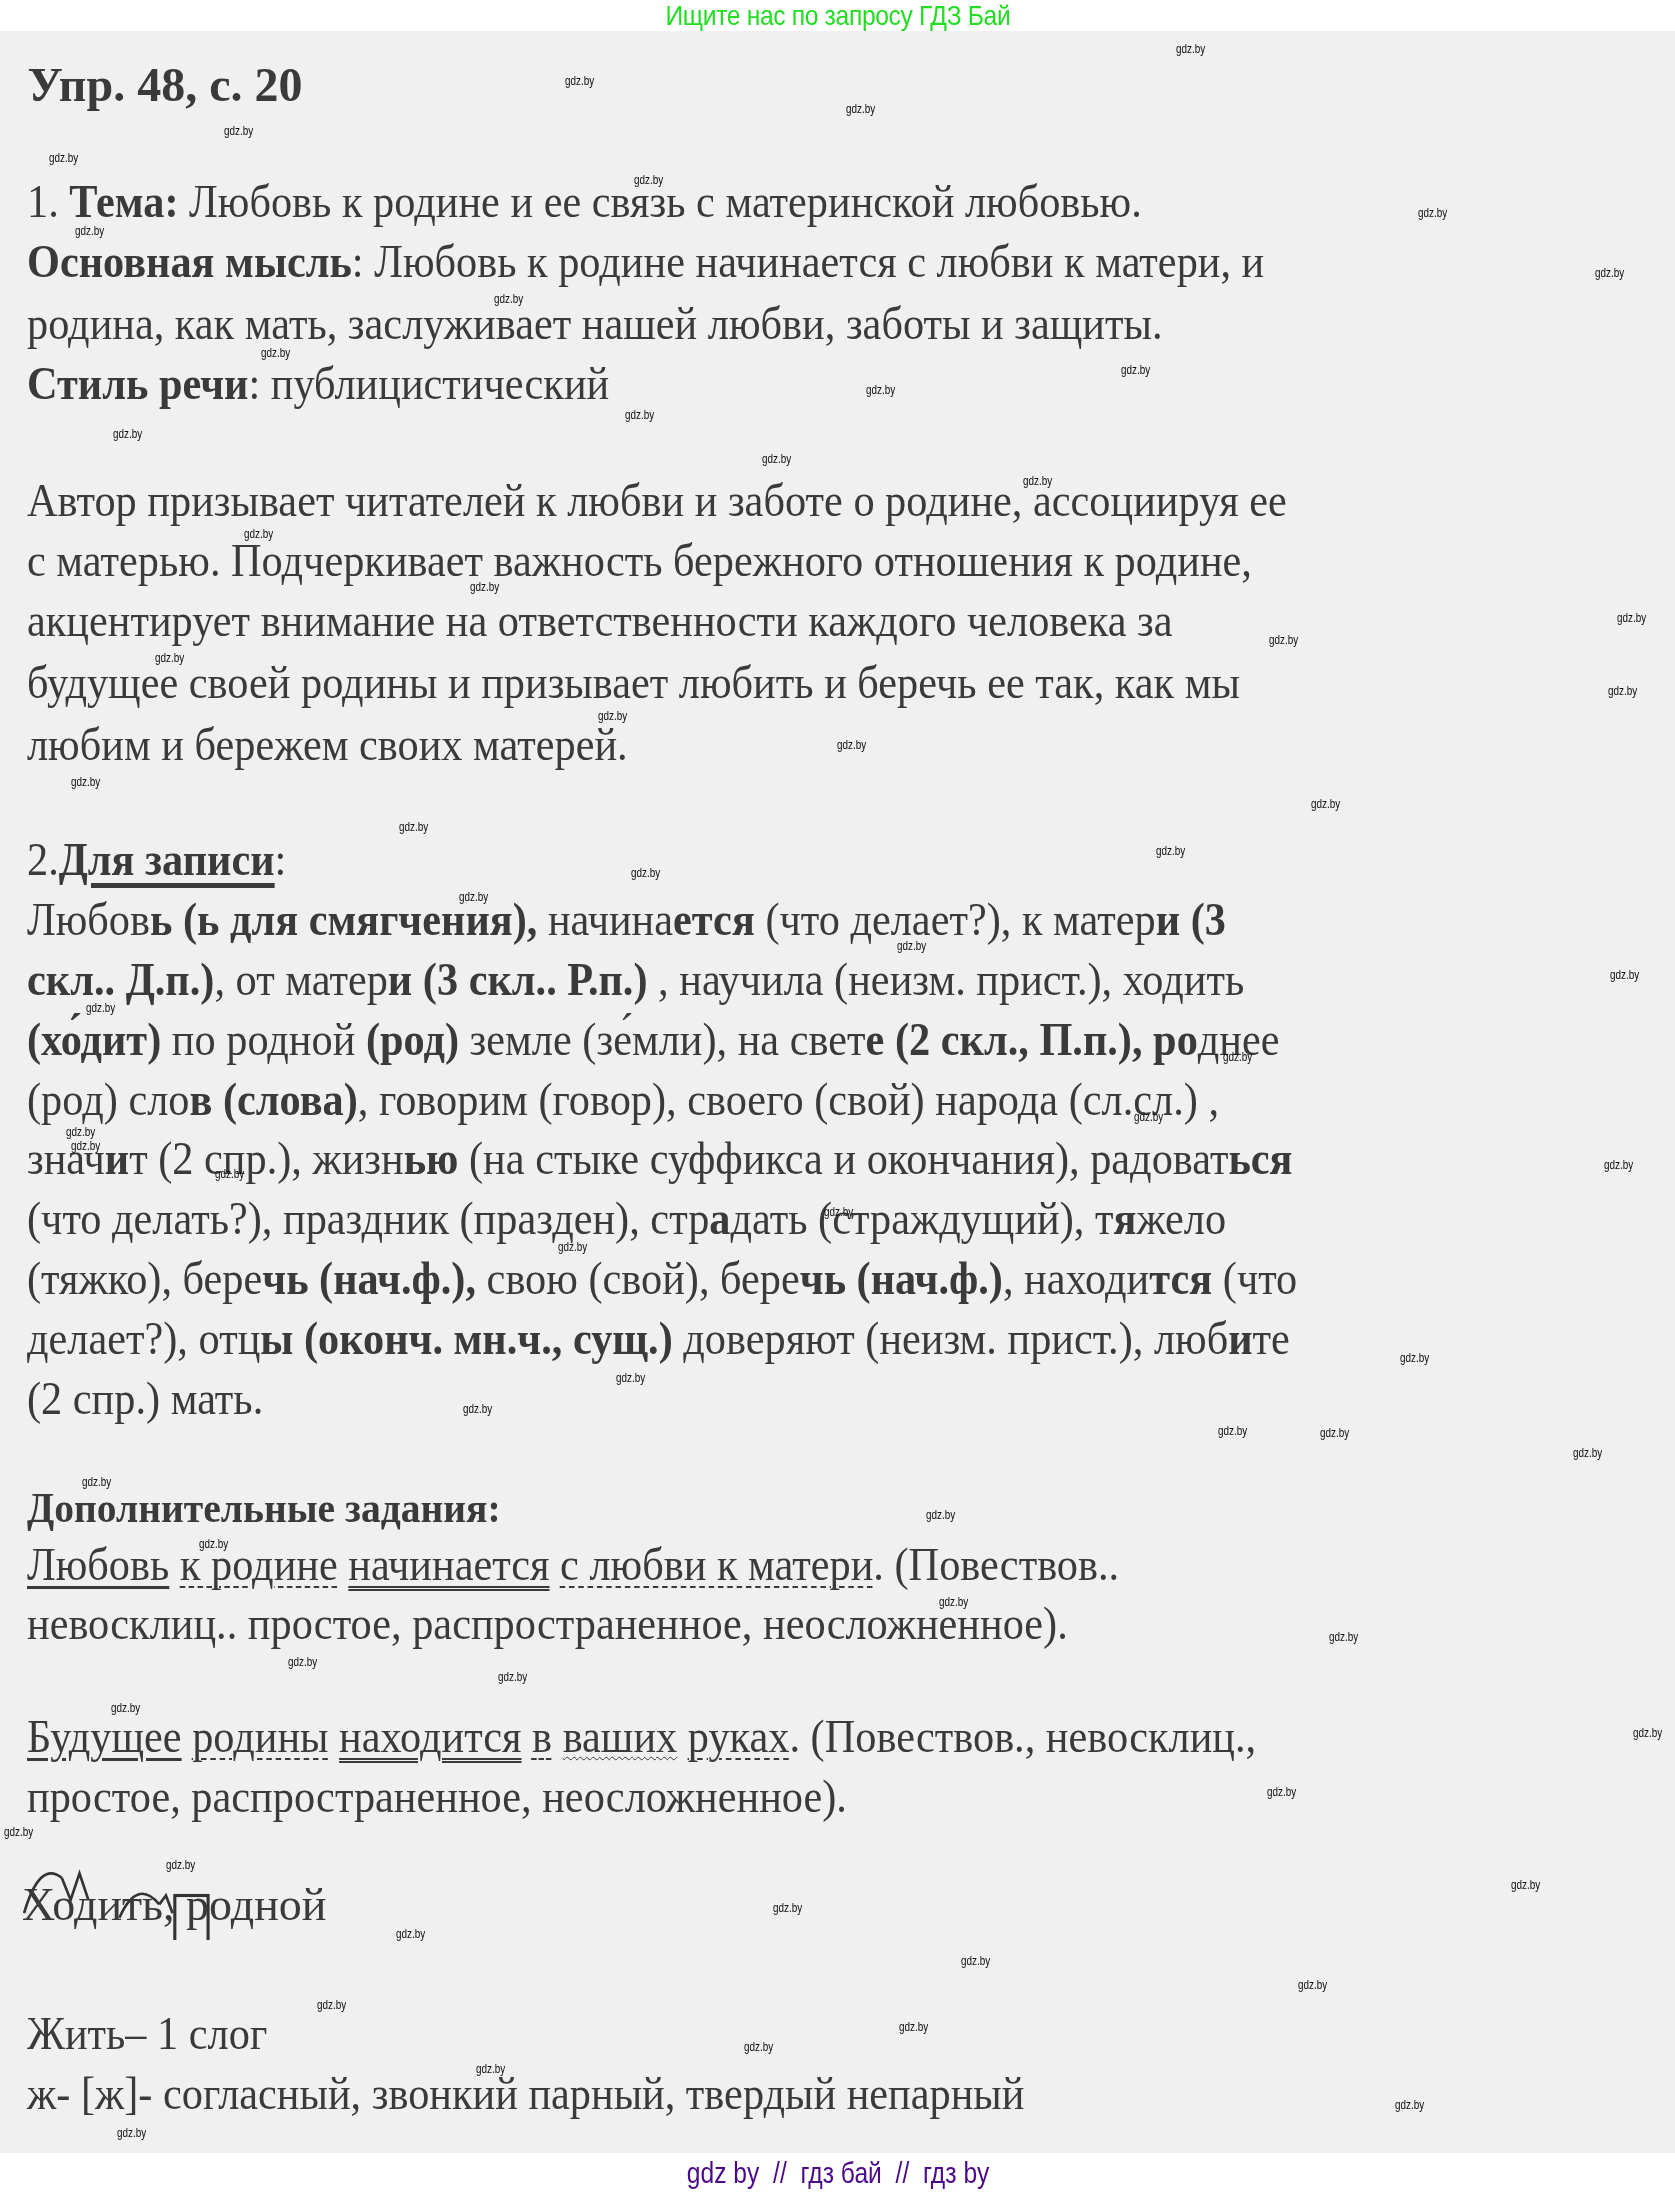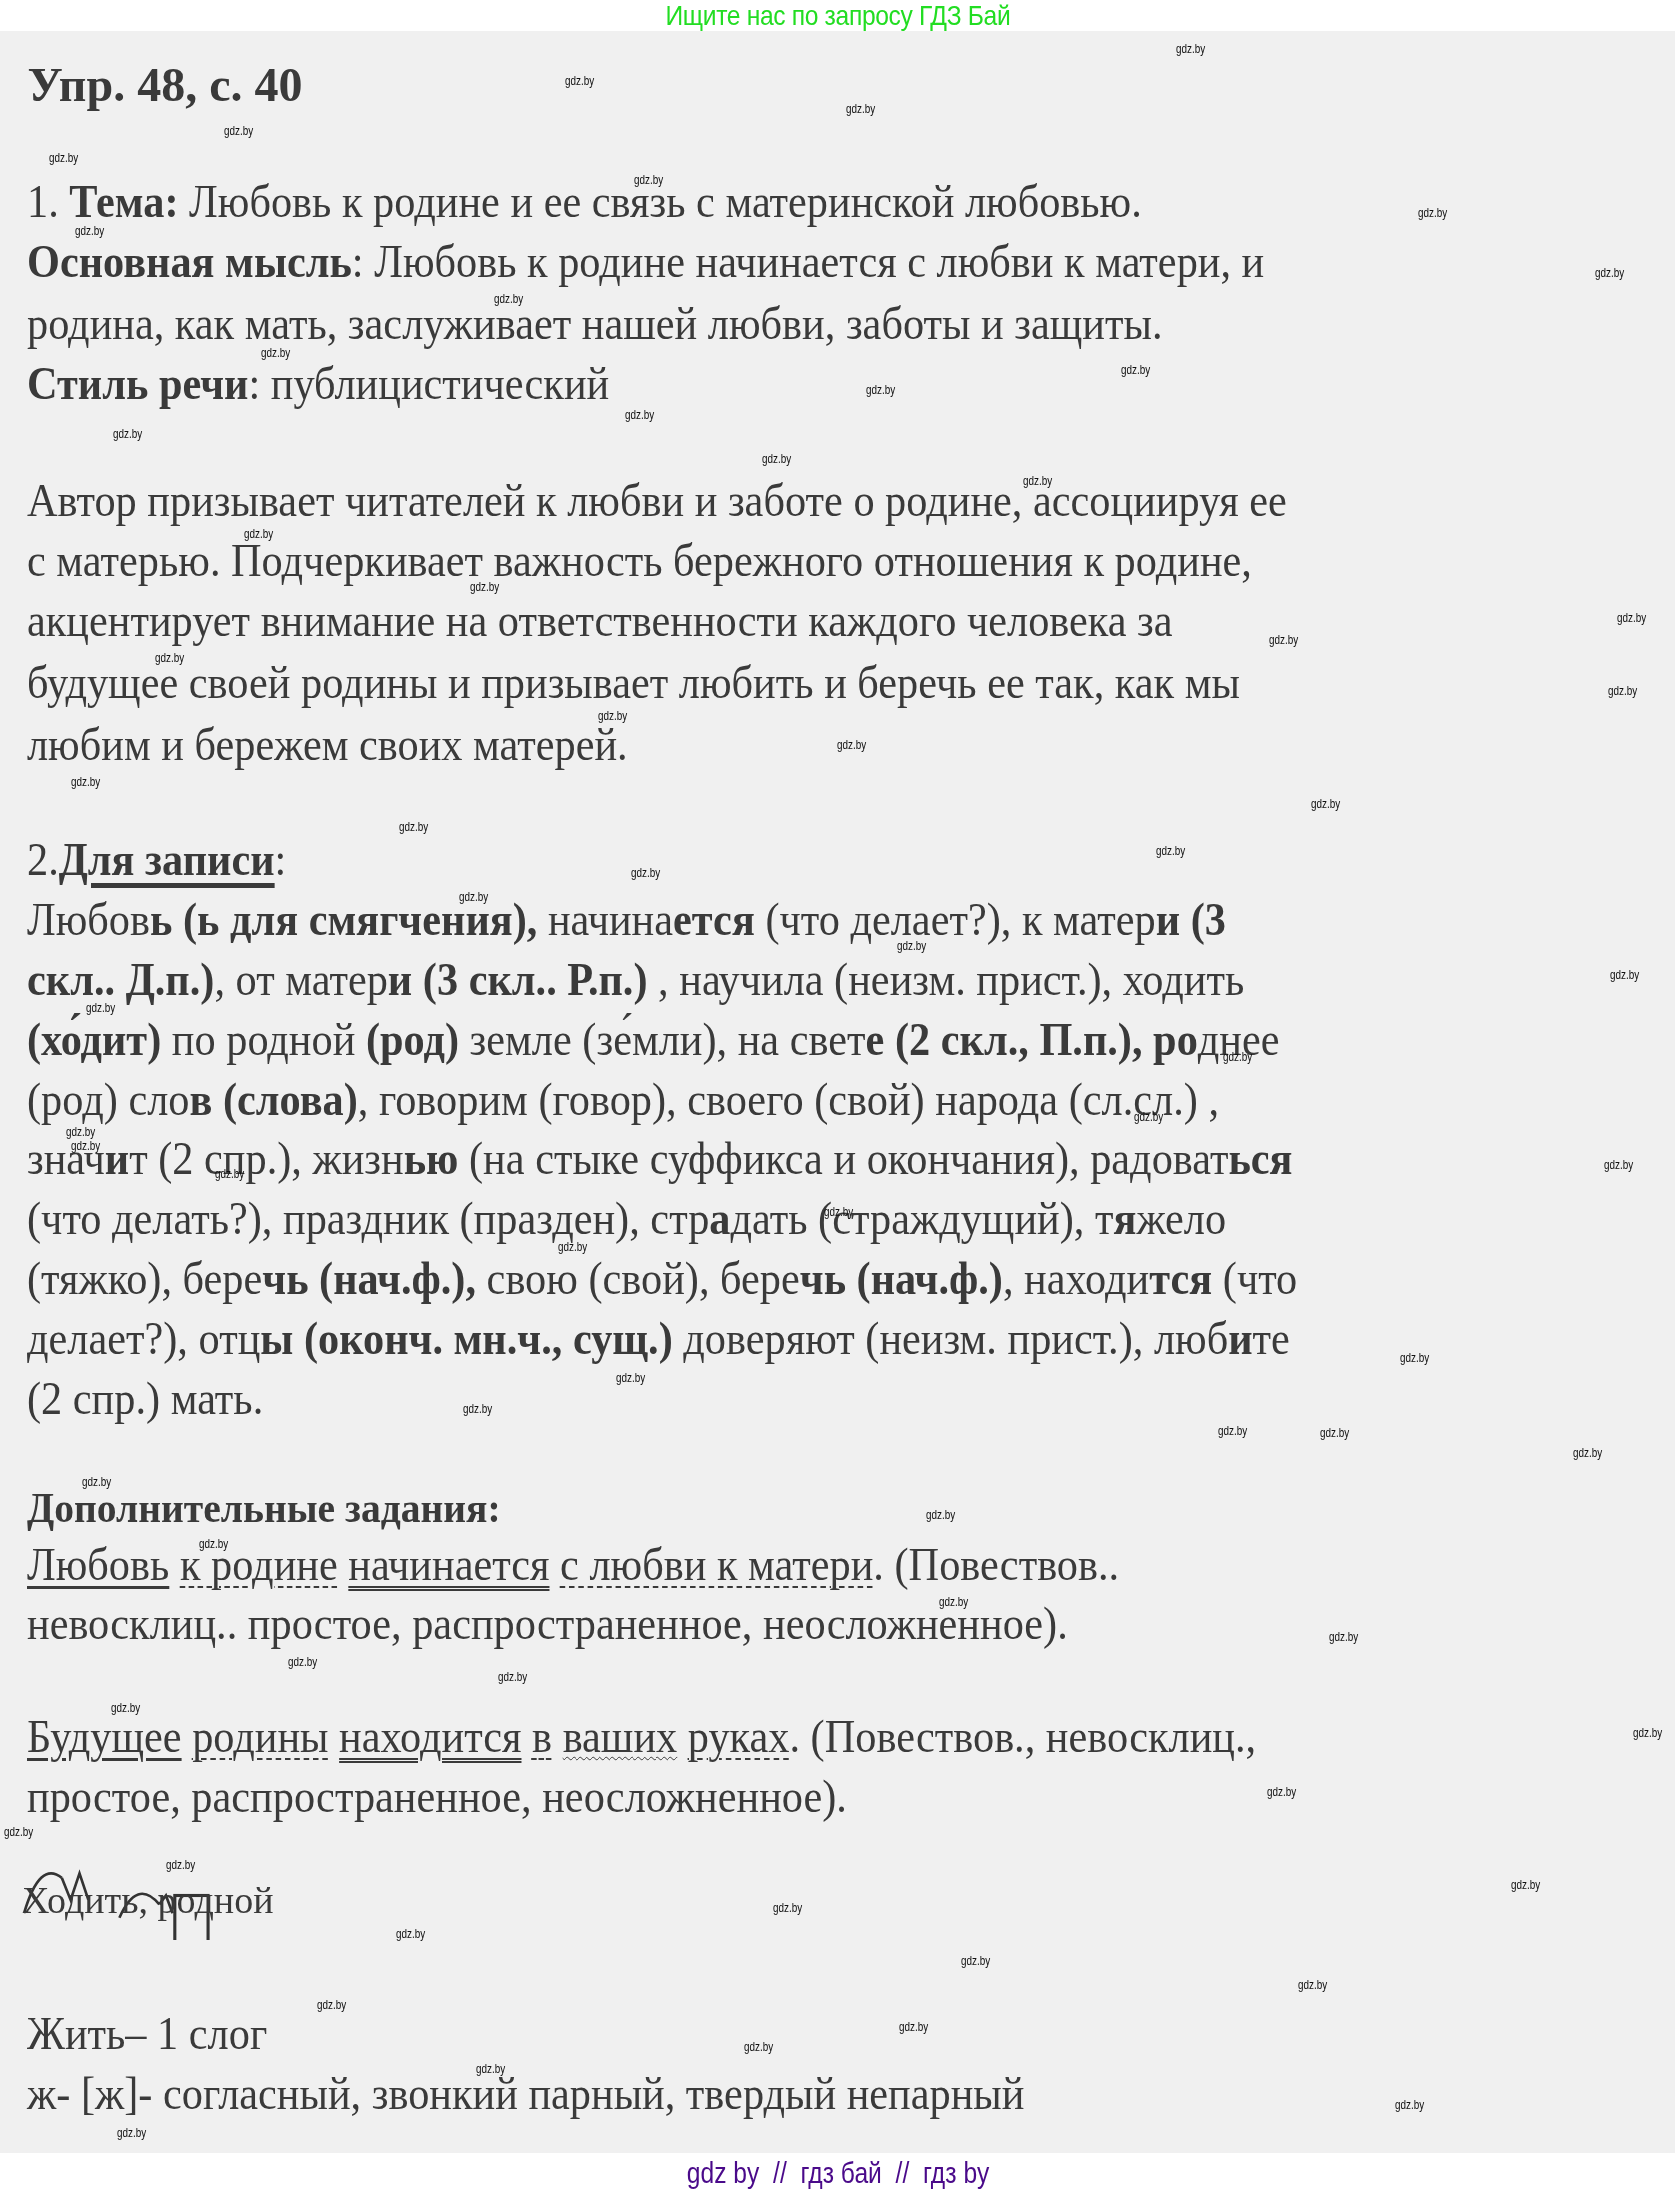--- a/index.html
+++ b/index.html
@@ -11,32 +11,32 @@
   .bottom-banner span { font-family:"Liberation Sans", sans-serif; font-size:29px; line-height:41px; color:#4a0a8a; display:inline-block; transform:scaleX(0.85); white-space:pre; }
   .line { position:absolute; left:26.6px; font-size:46px; color:#3a3a3a; white-space:nowrap; line-height:1; transform-origin:left top; }
   .b { font-weight:bold; }
   .title { font-size:49px; font-weight:bold; }
   .u-thick { text-decoration:underline; text-decoration-thickness:5.3px; text-underline-offset:8px; }
   .u1 { text-decoration:underline; text-decoration-thickness:2.7px; text-underline-offset:6.2px; }
   .u2 { text-decoration:underline double; text-decoration-thickness:2.2px; text-underline-offset:6.2px; }
   .udash { text-decoration:underline dashed; text-decoration-thickness:2.2px; text-underline-offset:6.2px; }
   .uwave { text-decoration:underline wavy; text-decoration-thickness:1.3px; text-underline-offset:4.4px; }
   .wm { position:absolute; font-family:"Liberation Sans", sans-serif; font-size:12.4px; color:#111; transform:scaleX(0.8); transform-origin:left top; }
-  .morph { position:absolute; font-size:38px; color:#3a3a3a; }
+  .morph { position:absolute; font-size:46px; color:#3a3a3a; }
 </style>
 </head>
 <body>
 
 <div class="top-banner">
   <span>Ищите нас по запросу ГДЗ Бай</span>
 </div>
 
 <div class="page">
 
-  <div class="line title" style="top:30px; left:27.5px; font-size:48px;">Упр. 48, с. 40</div>
+  <div class="line title" style="top:30px; left:27.5px; font-size:48px;">Упр. 48, с. 20</div>
 
   <div class="line" style="top:148px; transform:scaleX(0.92);">
     <span>1.</span>
     <span class="b">Тема:</span><span> Любовь к родине и ее связь с материнской любовью.</span>
   </div>
   <div class="line" style="top:208px; transform:scaleX(0.92);">
     <span class="b">Основная мысль</span><span>: Любовь к родине начинается с любви к матери, и</span>
   </div>
   <div class="line" style="top:270px; transform:scaleX(0.92);">родина, как мать, заслуживает нашей любви, заботы и защиты.</div>
   <div class="line" style="top:330px; transform:scaleX(0.92);">

